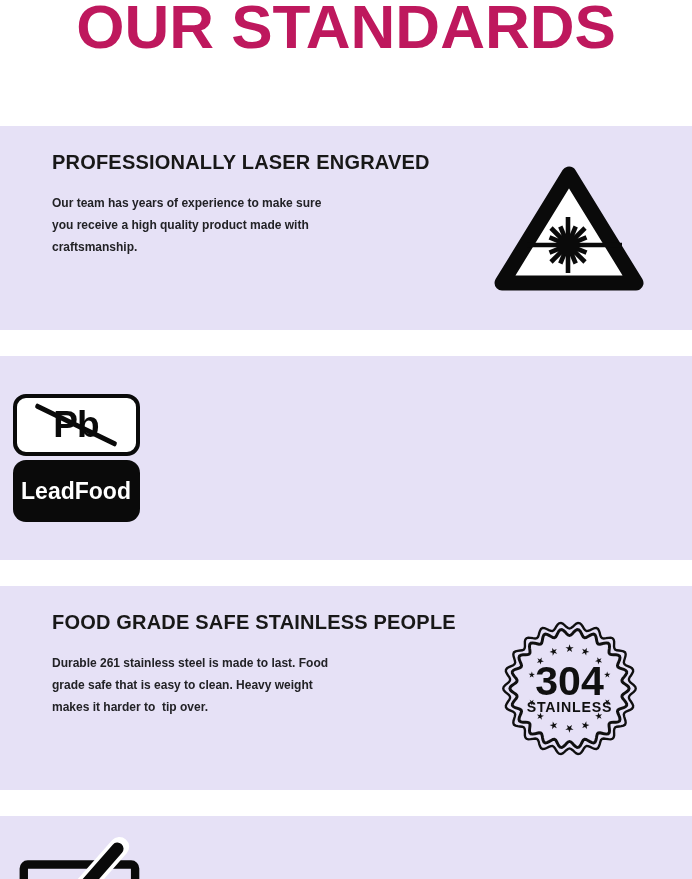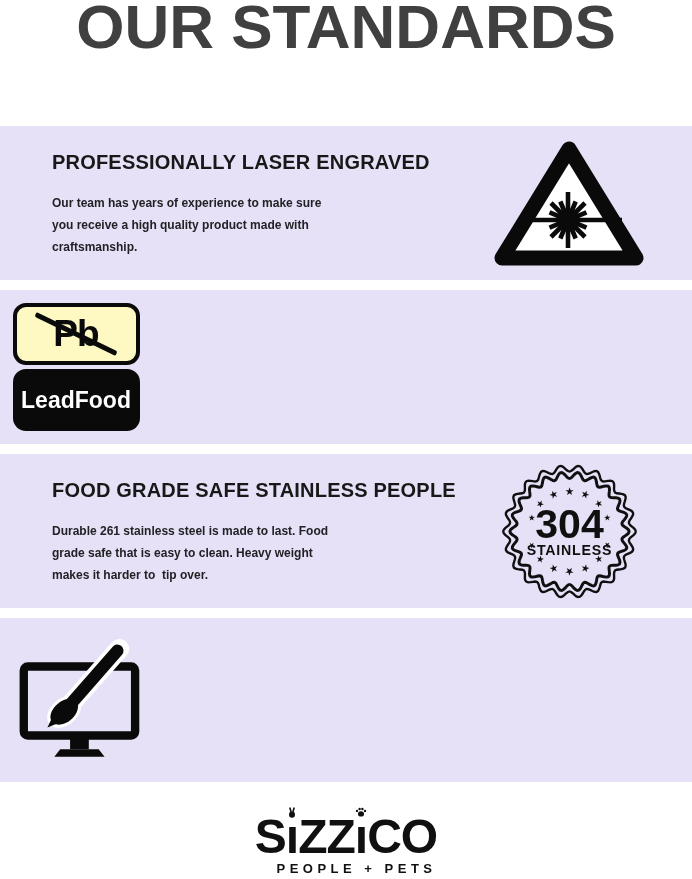--- a/index.html
+++ b/index.html
@@ -10,27 +10,27 @@
     font-family: "Liberation Sans", sans-serif;
     color: #141414;
     overflow: hidden;
   }
   .page { width: 692px; height: 879px; }
 
   h1.page-title {
     margin: 0; height: 126px;
     display: flex; justify-content: center; align-items: flex-start;
     font-size: 62px; font-weight: 700; line-height: 0.86;
-    letter-spacing: 0px; color: #404040;
+    letter-spacing: 0px; color: #be185d;
   }
 
   section.std {
     background: #e6e1f6;
-    height: 154px;
-    margin-bottom: 10px;
+    height: 204px;
+    margin-bottom: 26px;
     display: flex; align-items: stretch;
   }
   section.std.last { height: 164px; margin-bottom: 0; }
 
   .text-col { flex: 1; padding: 25px 0 0 52px; min-width: 0; }
   .text-col h2 {
     margin: 0; font-size: 20px; font-weight: 700;
     letter-spacing: 0.2px; white-space: nowrap; color: #181818;
   }
   .text-col p {
@@ -40,21 +40,21 @@
 
   .icon-col {
     width: 152px; margin-right: 47px;
     display: flex; align-items: center; justify-content: center;
     flex: none;
   }
 
   
   .pb-stack { display: flex; flex-direction: column; gap: 4px; width: 127px; }
   .pb-box {
-    height: 62px; background: #fef9c3; border: 4px solid #0a0a0a;
+    height: 62px; background: #ffffff; border: 4px solid #0a0a0a;
     border-radius: 13px; position: relative;
     display: flex; align-items: center; justify-content: center;
   }
   .pb-text { font-size: 37px; font-weight: 700; color: #0a0a0a; letter-spacing: -1px; }
   .pb-strike {
     position: absolute; width: 90px; height: 5px; background: #0a0a0a;
     left: 50%; top: 50%; border-radius: 2px;
     transform: translate(-50%, -50%) rotate(26deg);
   }
   .leadfree-box {

